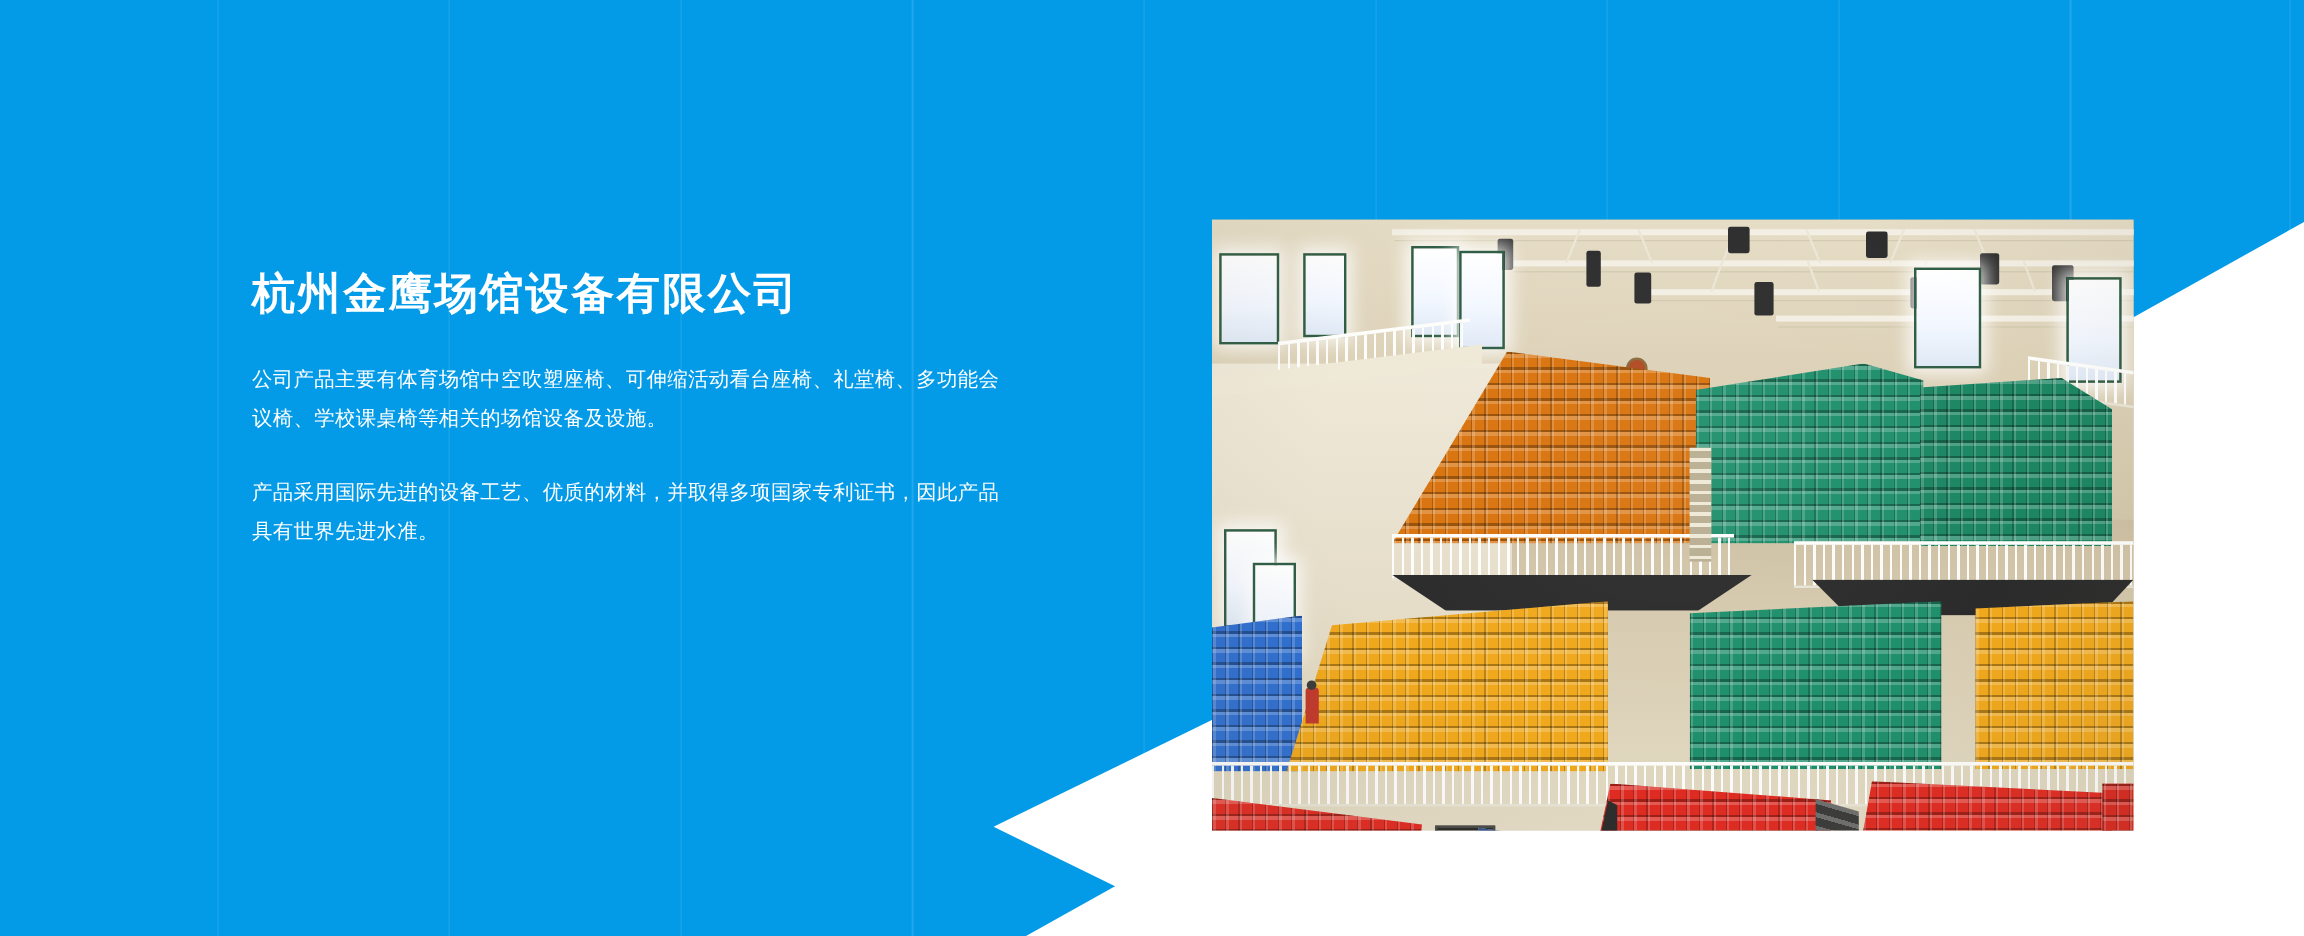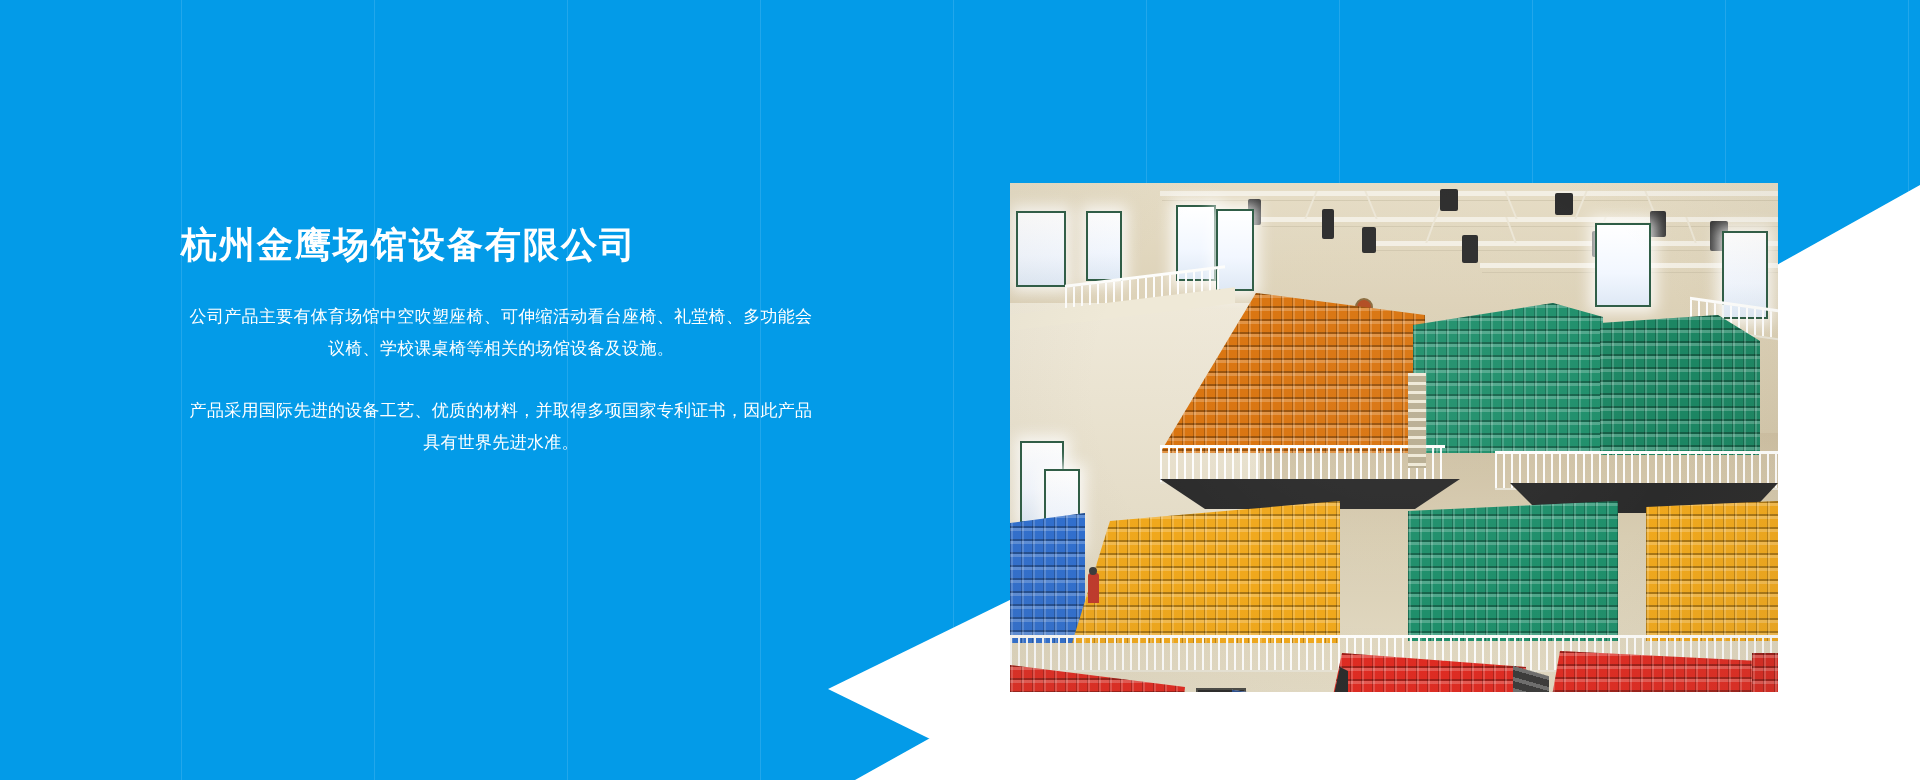--- a/index.html
+++ b/index.html
@@ -65,21 +65,21 @@
     height: 186px;
     background: #ffffff;
     -webkit-clip-path: polygon(100% 0%, 100% 100%, 0% 50%);
     clip-path: polygon(100% 0%, 100% 100%, 0% 50%);
     pointer-events: none;
   }
 
   
   .text-block {
     position: absolute;
-    left: 181px;
+    left: 210px;
     top: 222px;
     width: 640px;
     color: #ffffff;
   }
 
   .company-title {
     font-size: 36px;
     font-weight: bold;
     letter-spacing: 2px;
     line-height: 1.25;
@@ -87,21 +87,20 @@
     color: #ffffff;
     white-space: nowrap;
   }
 
   .para {
     font-size: 17px;
     line-height: 32px;
     margin: 0 0 30px 0;
     color: #ffffff;
     letter-spacing: 0.3px;
-    text-align: center;
   }
   .para:last-child { margin-bottom: 0; }
 
   
   .photo {
     position: absolute;
     left: 1010px;
     top: 183px;
     width: 768px;
     height: 509px;

